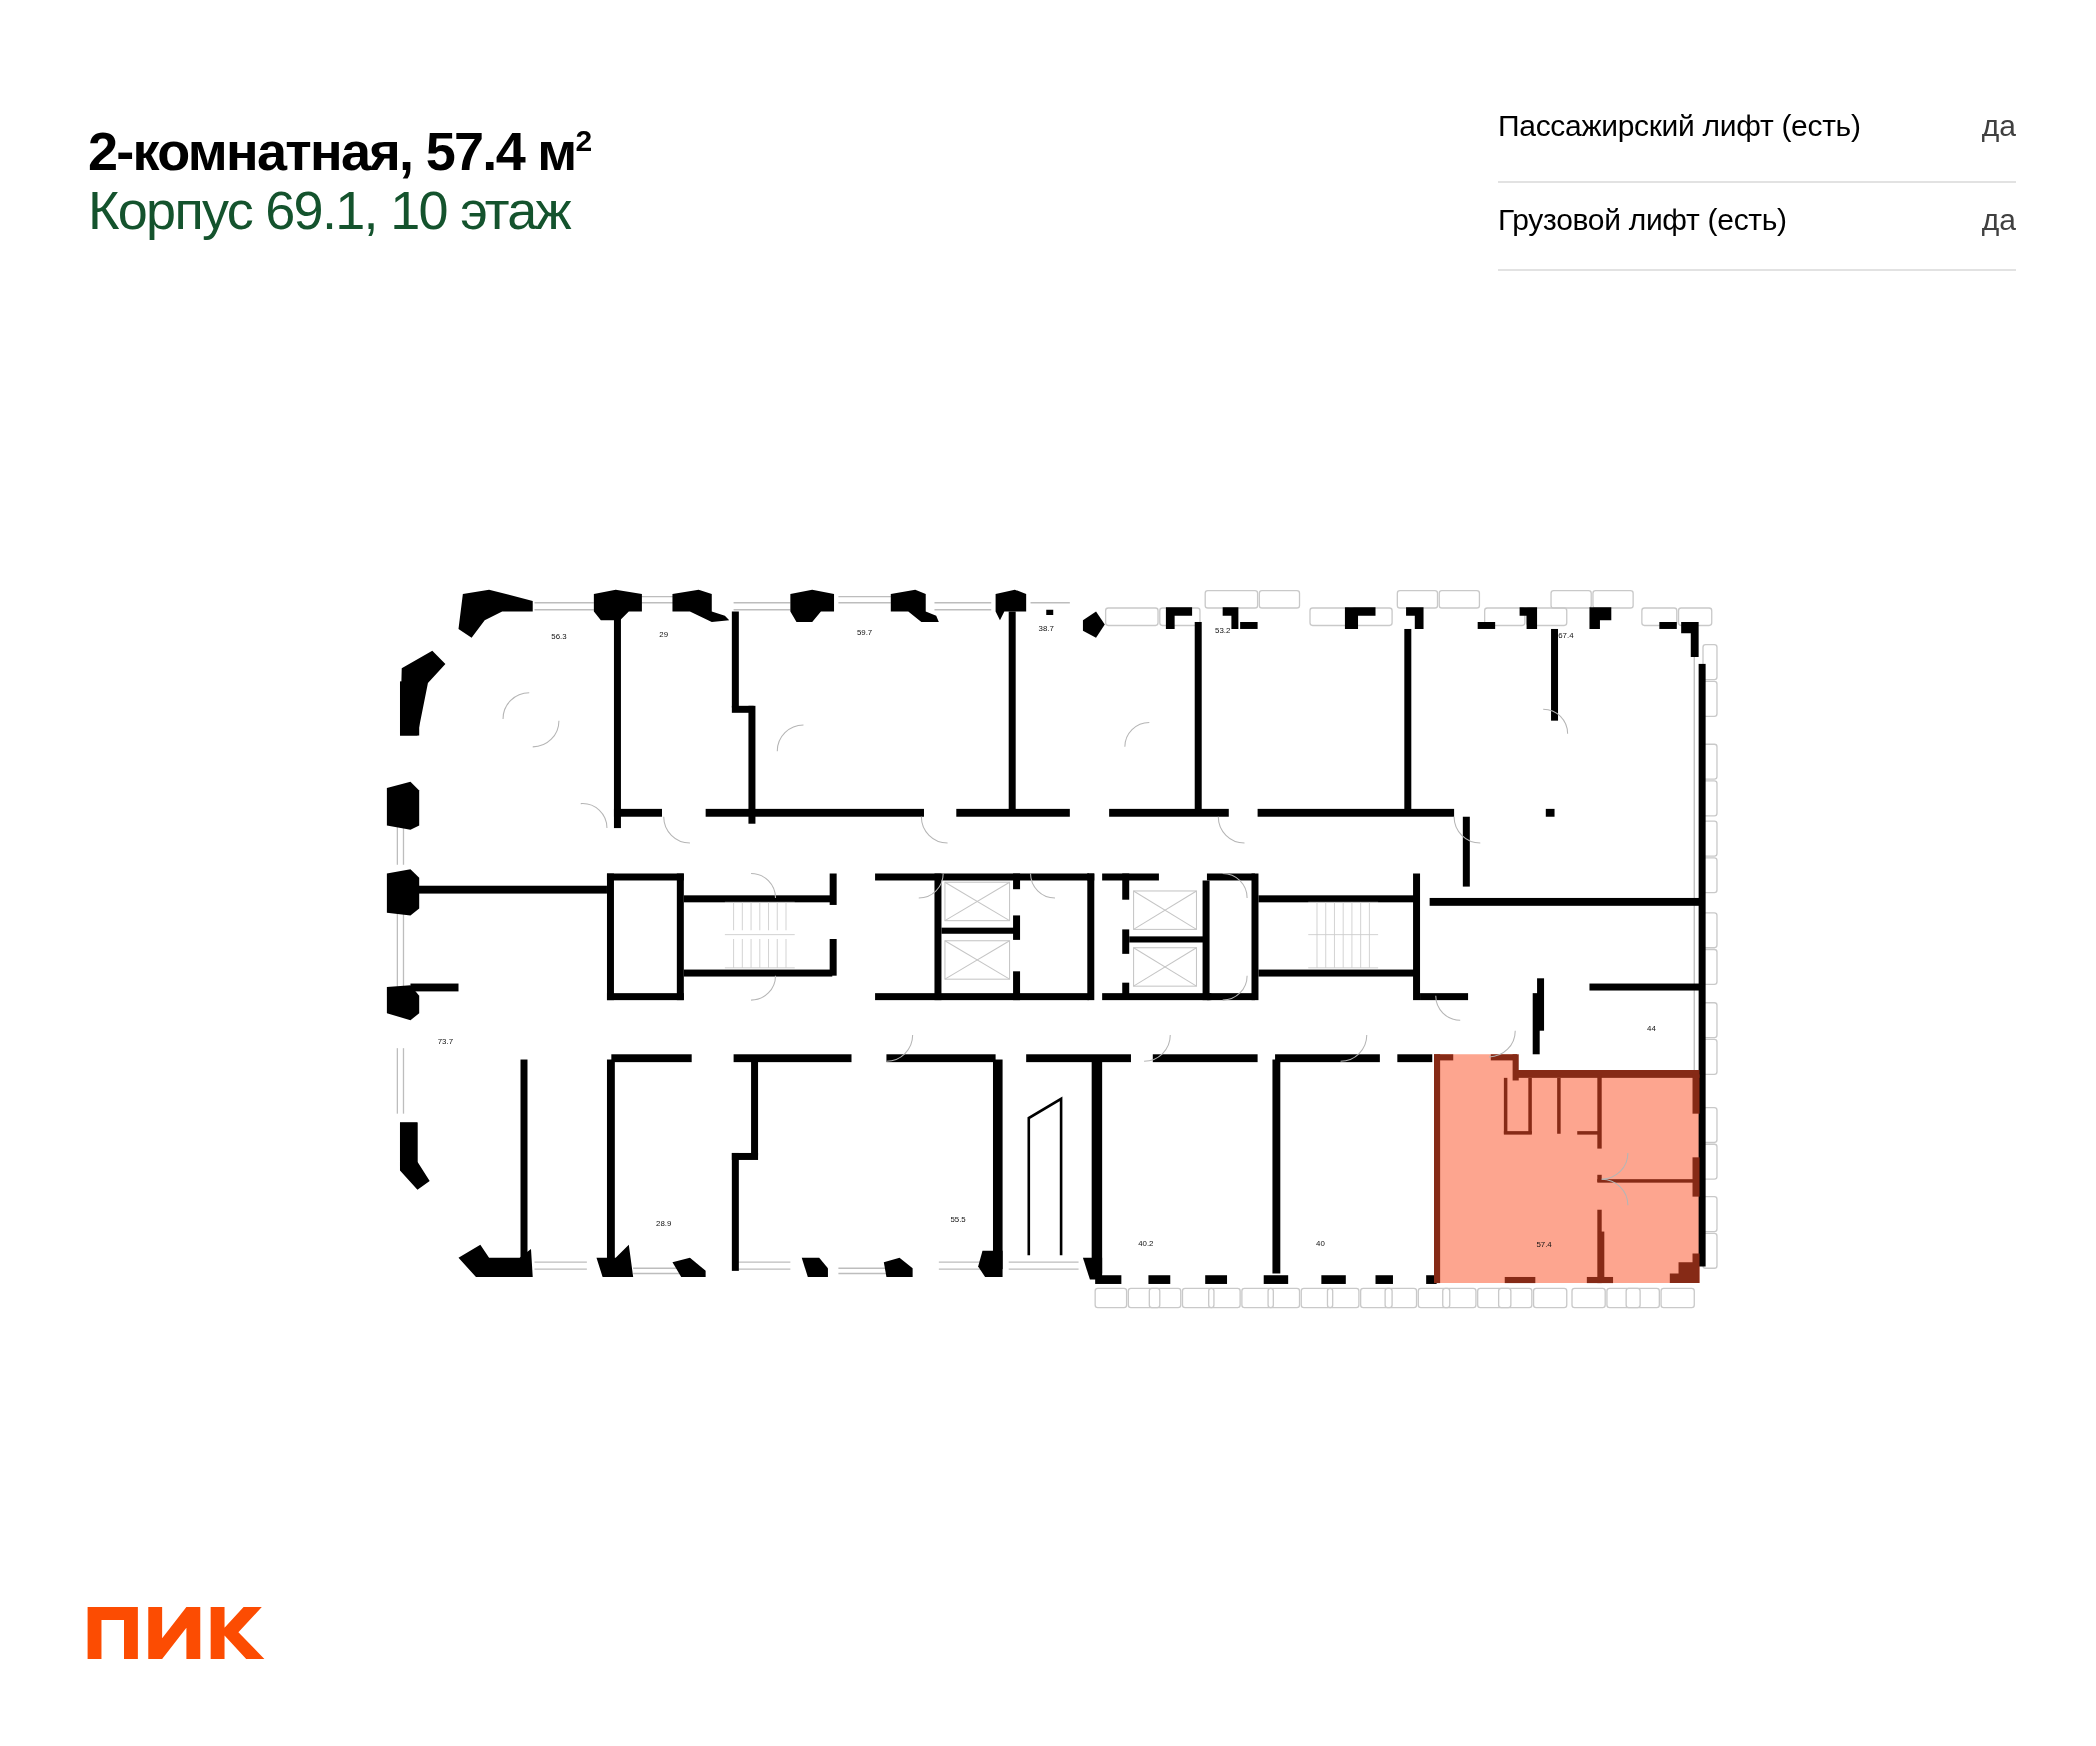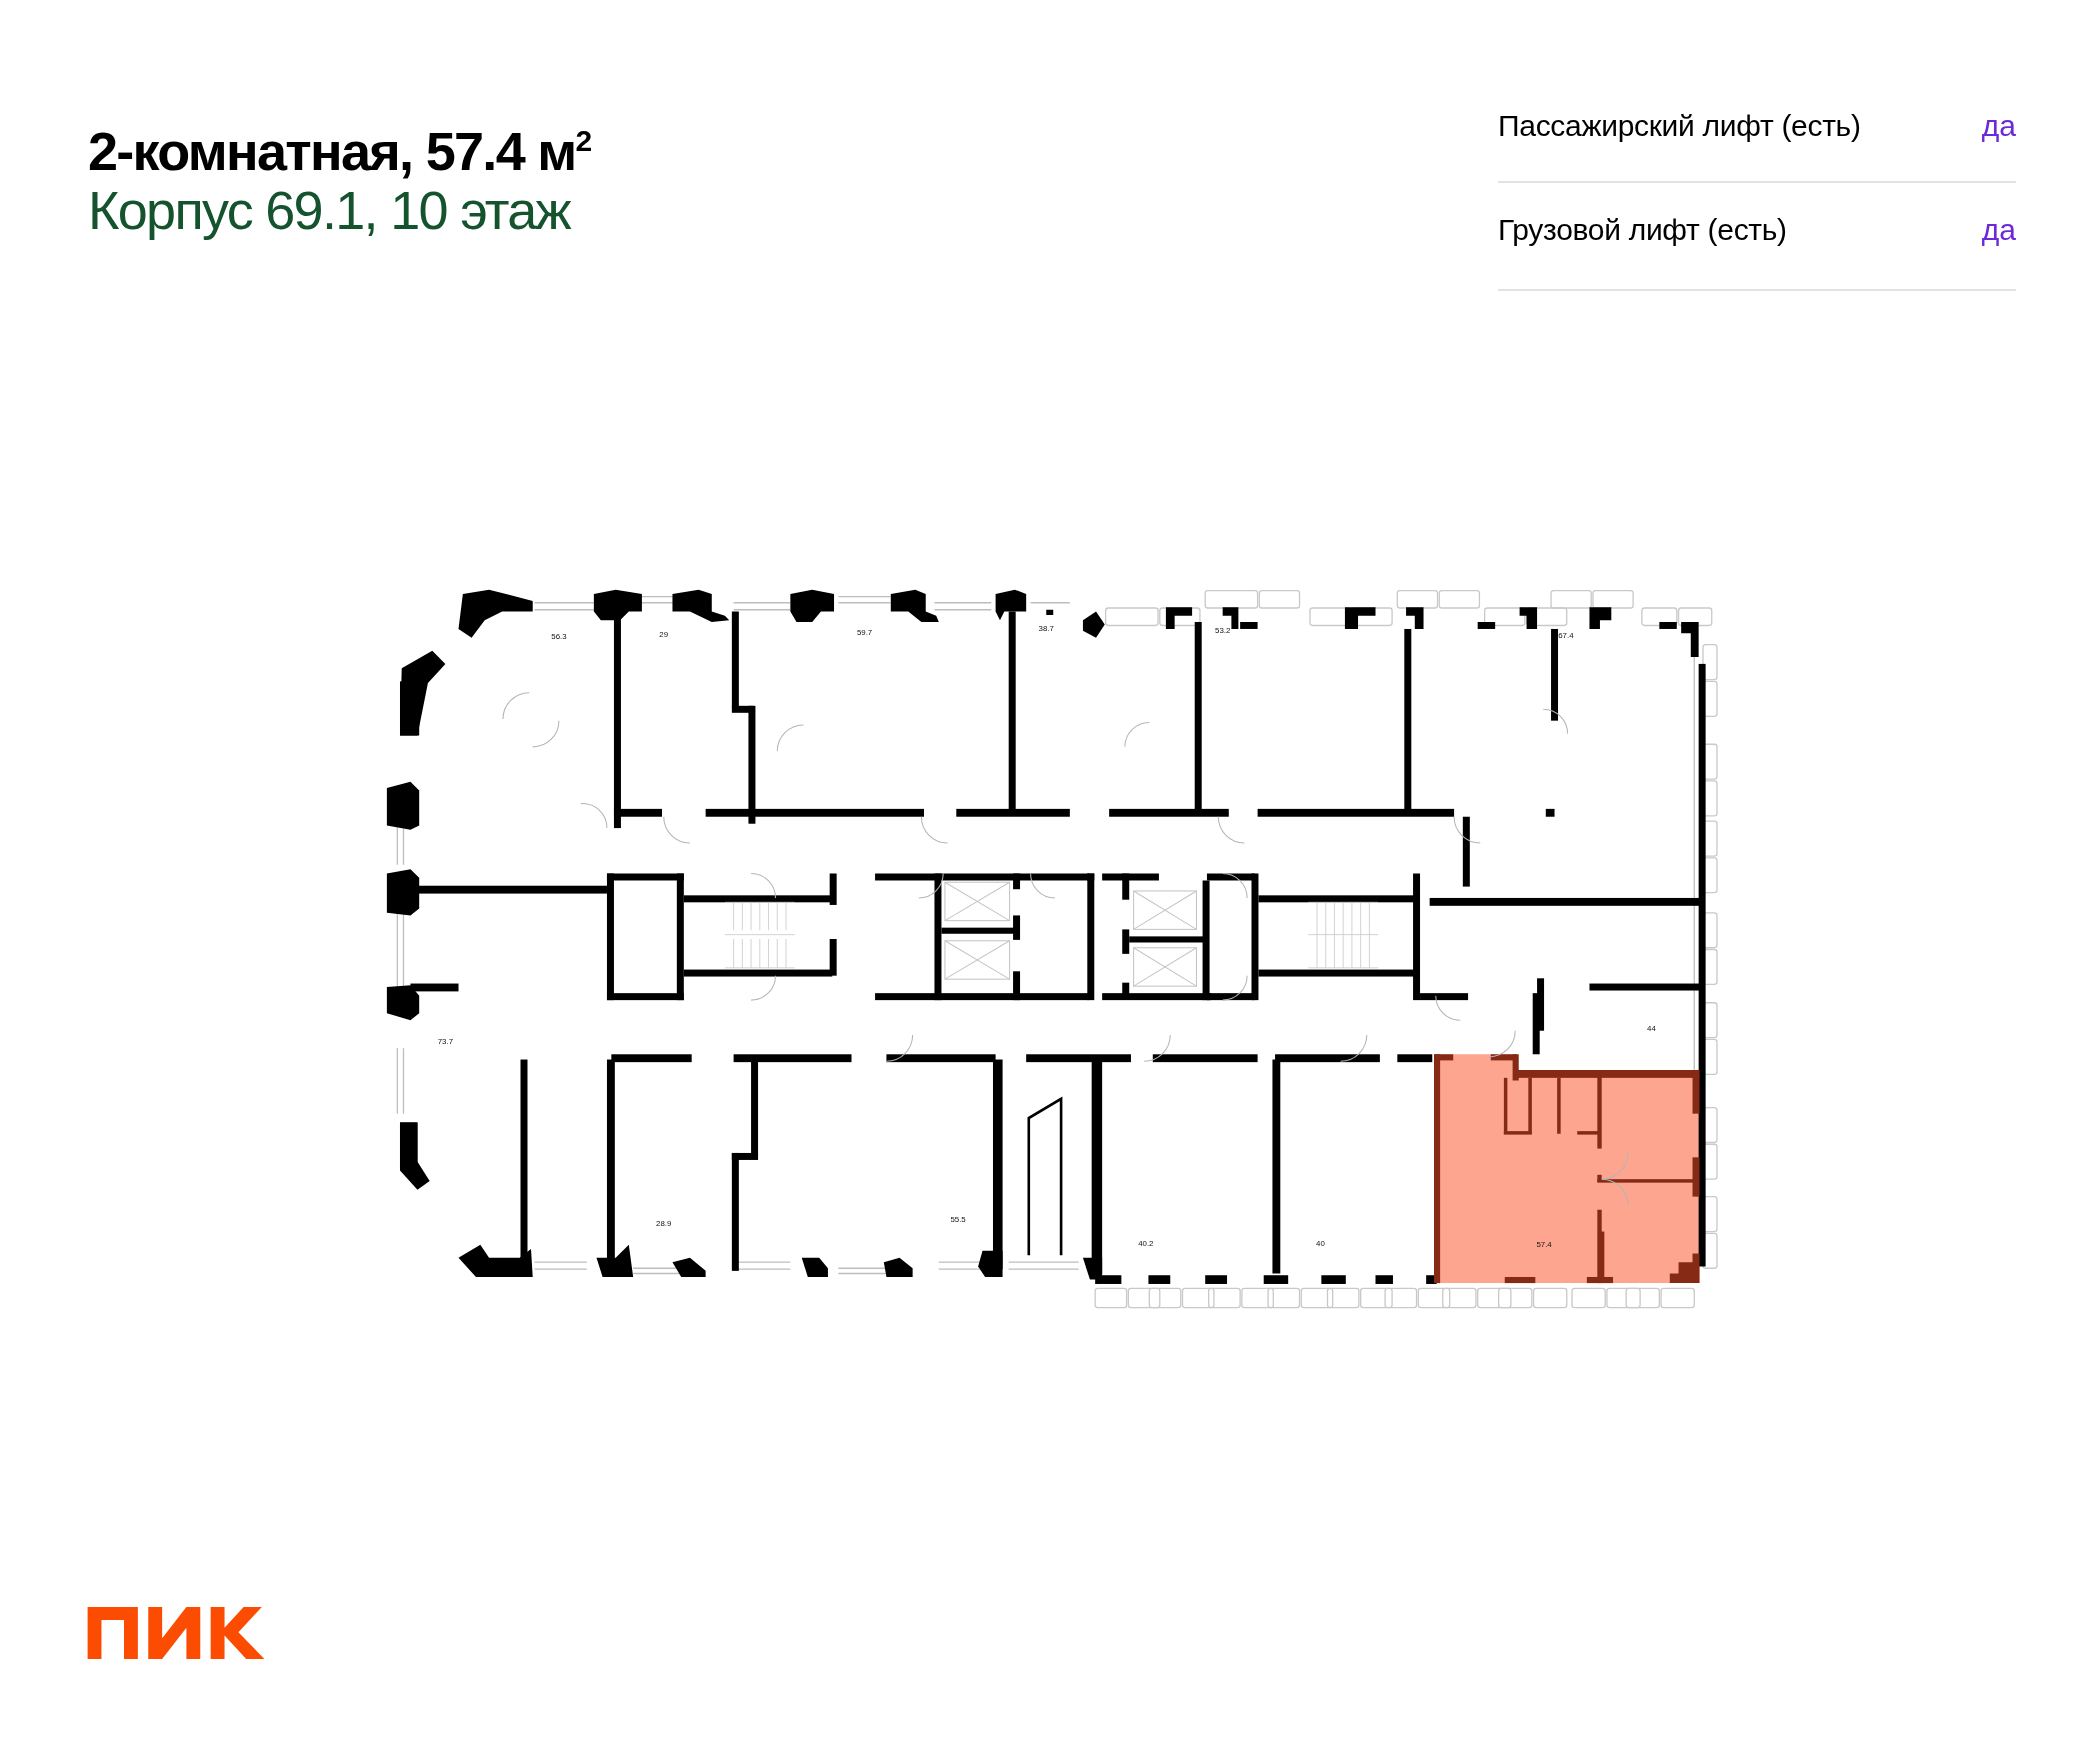--- a/index.html
+++ b/index.html
@@ -3,24 +3,24 @@
 <meta charset="utf-8">
 <style>
   html, body { margin: 0; padding: 0; background: #ffffff; }
   body { width: 2096px; height: 1747px; position: relative; overflow: hidden; font-family: "Liberation Sans", "DejaVu Sans", sans-serif; color: #000; }
   .header-left { position: absolute; left: 88px; top: 91px; }
   .project-name { font-size: 30px; line-height: 40px; font-weight: 400; letter-spacing: -0.4px; }
   .apt-title { margin-top: 31px; font-size: 54px; line-height: 59px; font-weight: 700; letter-spacing: -1.7px; }
   .apt-title sup { font-size: 30px; vertical-align: 19px; line-height: 0; }
   .apt-subtitle { font-size: 54px; line-height: 59px; font-weight: 400; color: #14532d; letter-spacing: -1.7px; }
   .features { position: absolute; left: 1498px; top: 84px; width: 518px; }
-  .feature-row { display: flex; justify-content: space-between; align-items: center; height: 108px; border-bottom: 2.6px solid #e2e2e2; box-sizing: border-box; padding-bottom: 12.2px; }
+  .feature-row { display: flex; justify-content: space-between; align-items: center; height: 88px; border-bottom: 2.6px solid #e2e2e2; box-sizing: border-box; padding-bottom: 12.2px; }
   .feature-row:first-child { height: 99px; }
   .feature-label { font-size: 30px; font-weight: 500; letter-spacing: -0.3px; text-align: right; }
-  .feature-value { font-size: 30px; color: #6d28d9; }
+  .feature-value { font-size: 30px; color: #404040; }
   .plan { position: absolute; left: 0; top: 0; width: 2096px; height: 1747px; pointer-events: none; }
   .plan * { pointer-events: auto; }
   .logo { position: absolute; left: 87px; top: 1607px; width: 178px; height: 52px; }
   .room-label { font-family: "Liberation Sans", sans-serif; font-size: 9px; fill: #111; }
 </style>
 </head>
 <body>
 
 <div class="header-left">
   <div class="apt-title"><span>2-комнатная, 57.4 м</span><sup>2</sup></div>

